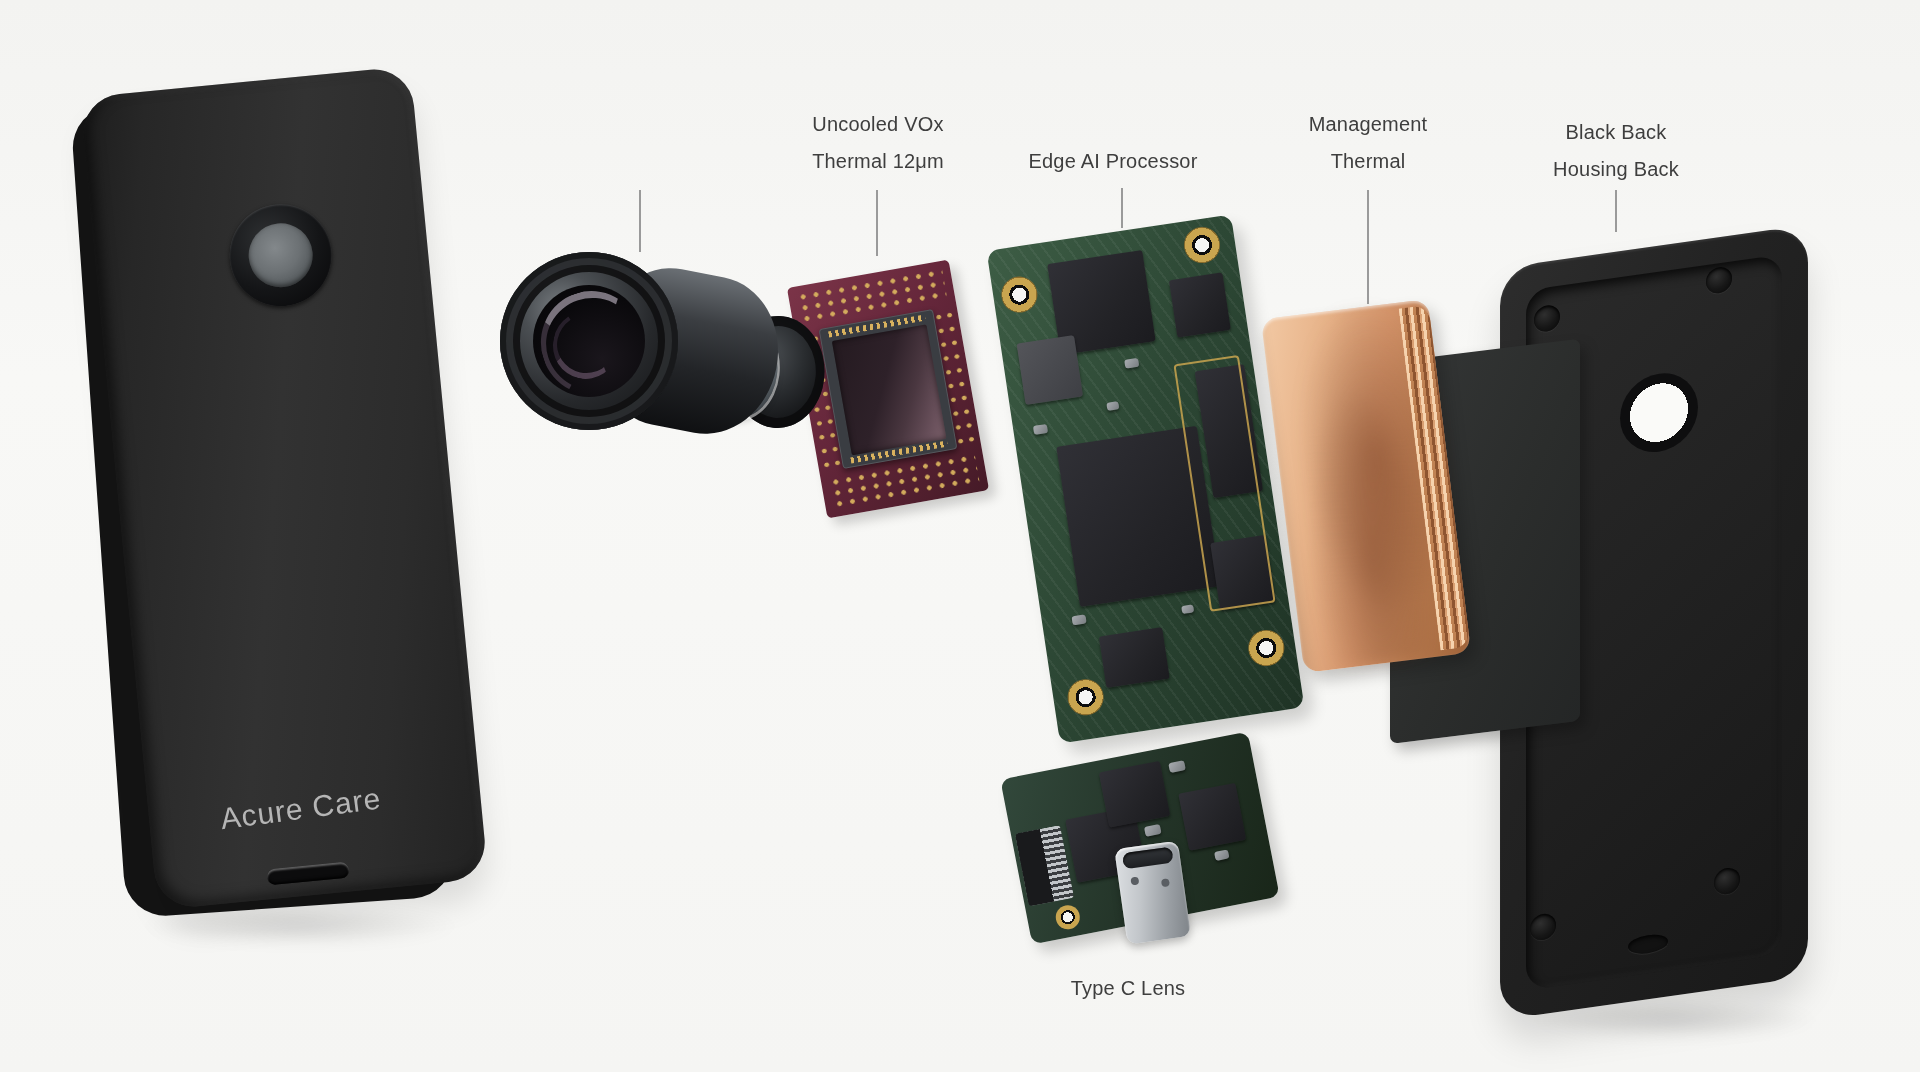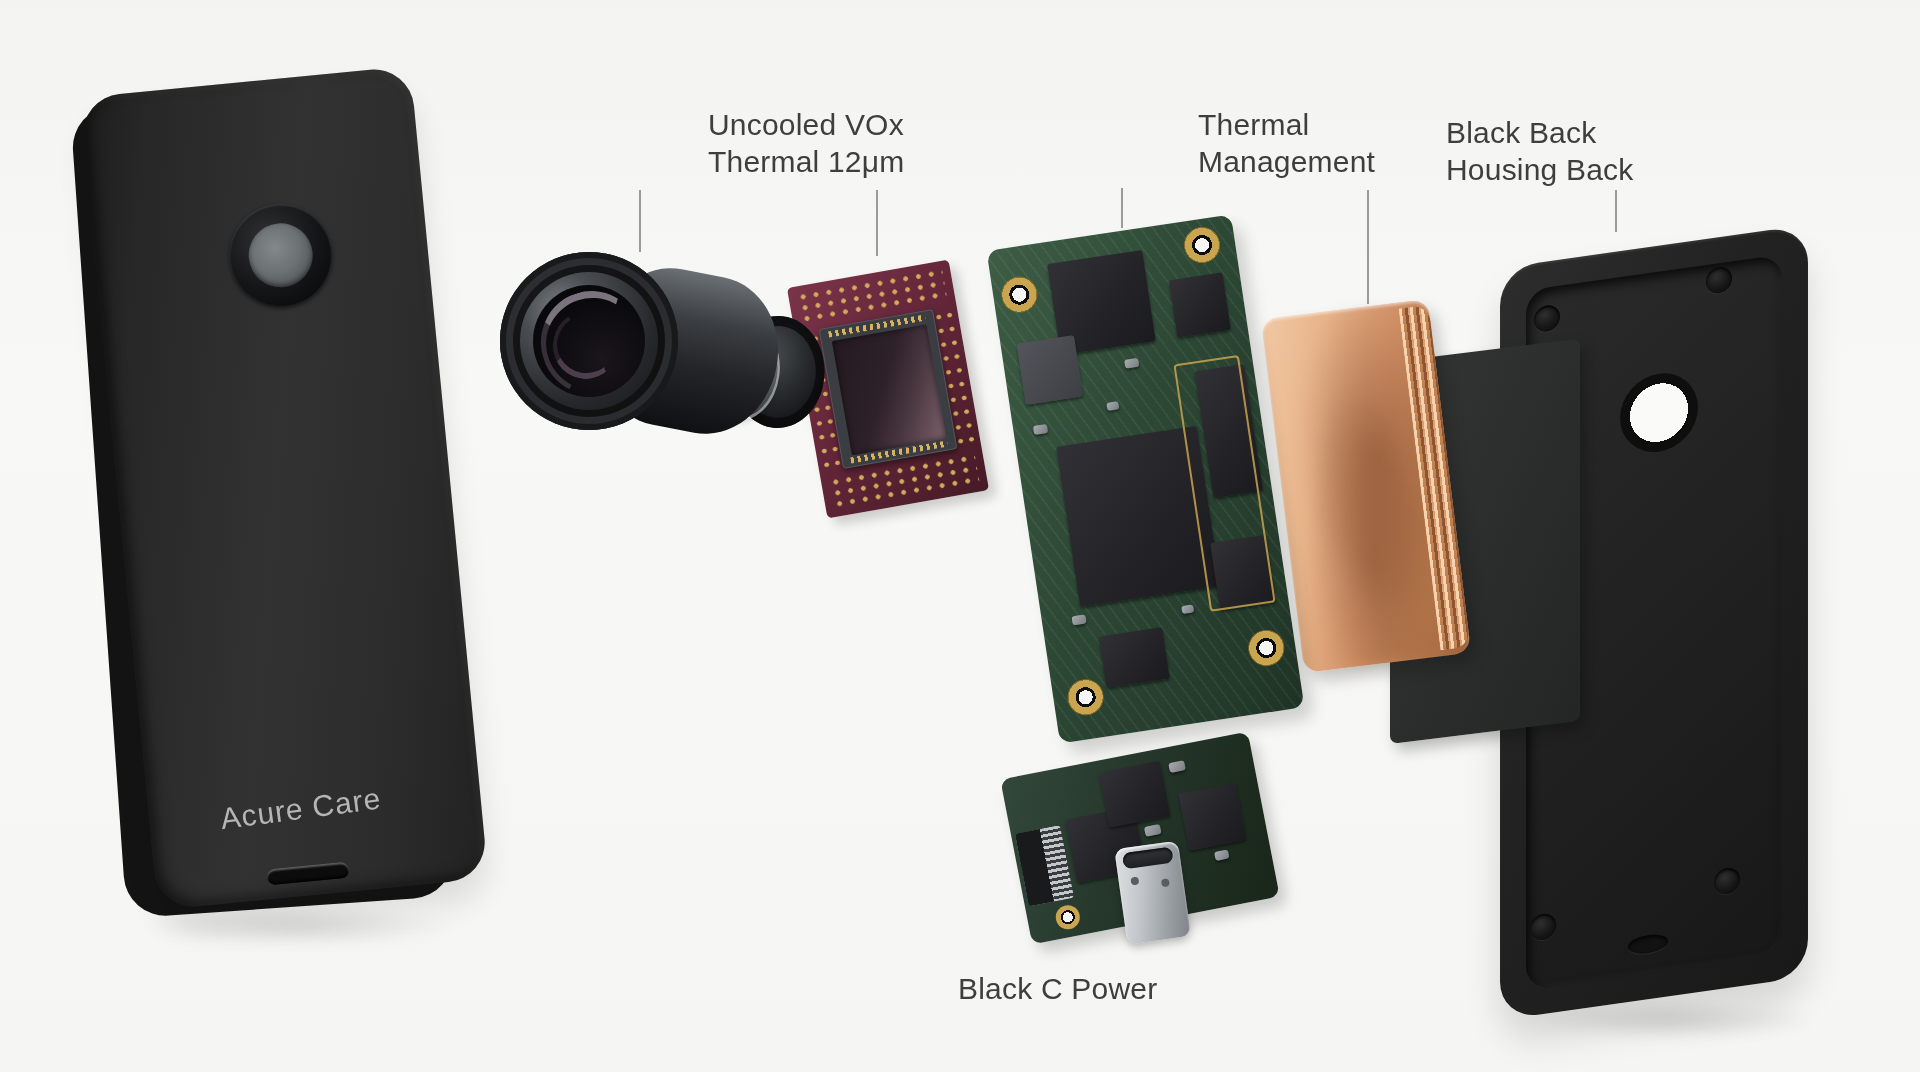--- a/index.html
+++ b/index.html
@@ -5,22 +5,22 @@
   * { margin:0; padding:0; box-sizing:border-box; }
   html,body { width:1920px; height:1072px; overflow:hidden; }
   body { font-family:"Liberation Sans", sans-serif; }
   #canvas {
     position:relative; width:1920px; height:1072px;
     background:linear-gradient(180deg,#f3f3f1 0%,#f8f8f6 35%,#f5f5f3 100%);
     overflow:hidden;
   }
 
   
-  .label { position:absolute; width:340px; text-align:left;
-           font-size:30px; line-height:37px; color:#3e3e3e; letter-spacing:.2px; }
+  .label { position:absolute; width:340px; text-align:center;
+           font-size:20px; line-height:37px; color:#3e3e3e; letter-spacing:.2px; }
   .leader { position:absolute; width:2px; background:#9a9a9a; }
 
   
   .floor-shadow { position:absolute; border-radius:50%;
     background:radial-gradient(ellipse at center, rgba(0,0,0,.12), rgba(0,0,0,0) 70%);
     filter:blur(6px); }
 
   
   .front-side {
     position:absolute; left:98px; top:96px; width:330px; height:812px;
@@ -284,25 +284,28 @@
   <div class="leader" style="left:639px; top:190px; height:62px;"></div>
   <div class="leader" style="left:876px; top:190px; height:66px;"></div>
   <div class="leader" style="left:1121px; top:188px; height:40px;"></div>
   <div class="leader" style="left:1367px; top:190px; height:114px;"></div>
   <div class="leader" style="left:1615px; top:190px; height:42px;"></div>
 
   <div class="label" style="left:708px; top:106px;">
     <div>Uncooled VOx</div>
     <div>Thermal 12μm</div>
   </div>
+  <div class="label" style="left:943px; top:143px;">
+    <div>Edge AI Processor</div>
+  </div>
   <div class="label" style="left:1198px; top:106px;">
+    <div>Management</div>
     <div>Thermal</div>
-    <div>Management</div>
   </div>
   <div class="label" style="left:1446px; top:114px;">
     <div>Black Back</div>
     <div>Housing Back</div>
   </div>
   <div class="label" style="left:958px; top:970px;">
-    <div>Black C Power</div>
+    <div>Type C Lens</div>
   </div>
 
 </div>
 
 </body></html>

